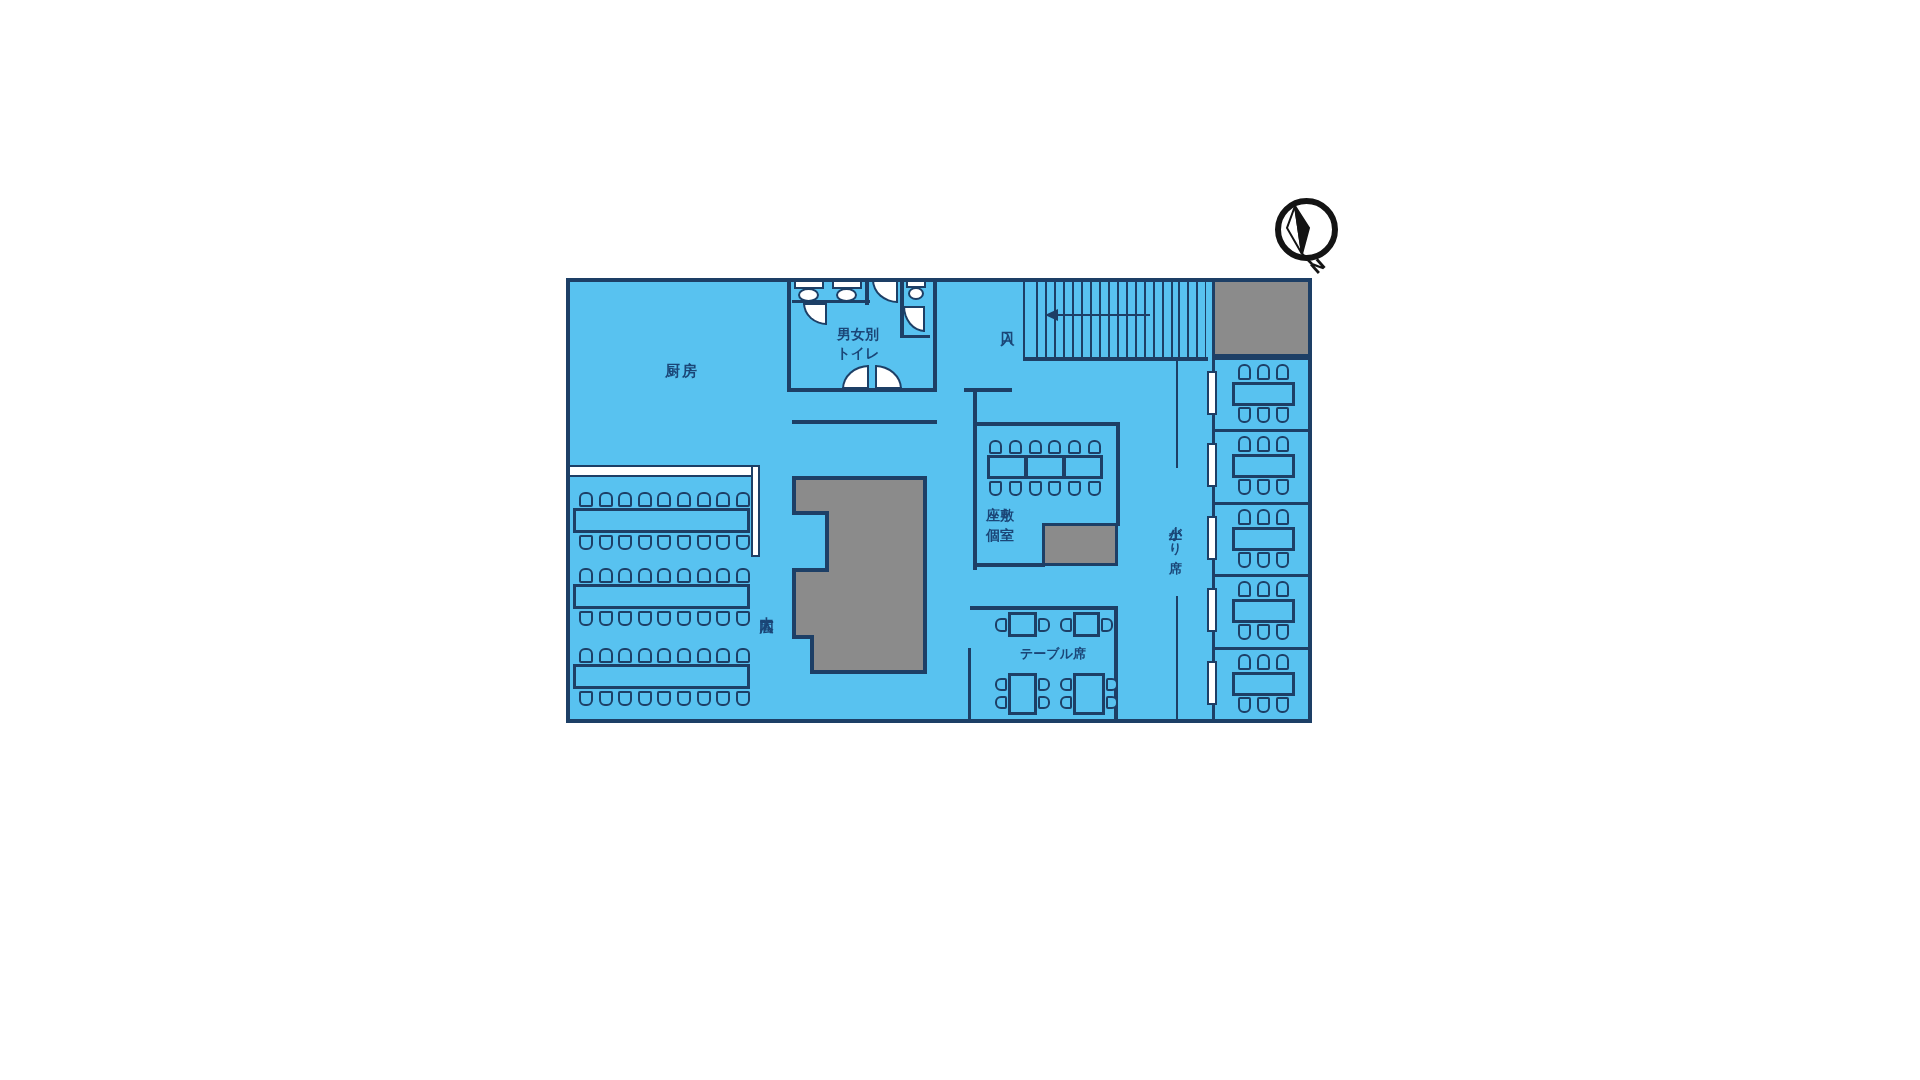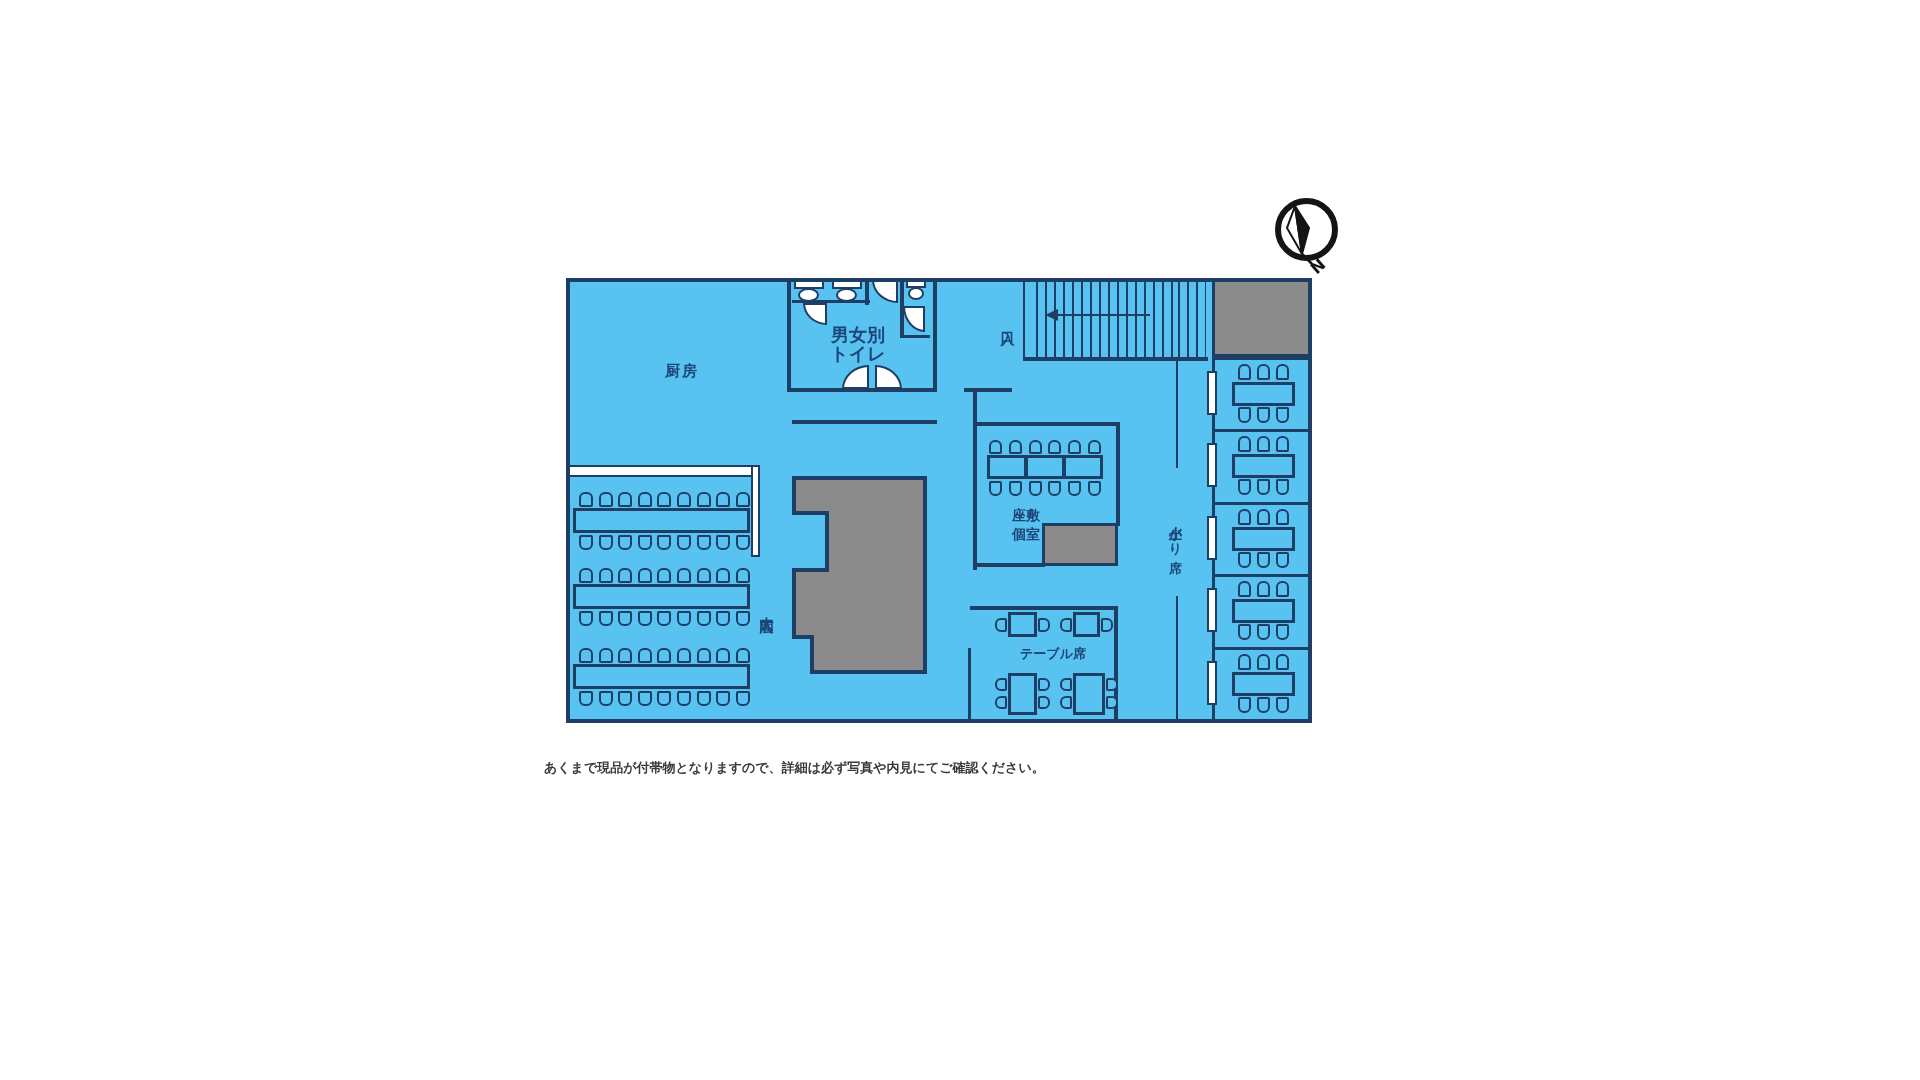--- a/index.html
+++ b/index.html
@@ -70,21 +70,21 @@
     <div class="bowl" style="left:270px;top:10px;width:21px;height:14px;"></div>
     <div class="tank" style="left:340px;top:2px;width:20px;height:8px;"></div>
     <div class="bowl" style="left:342px;top:9px;width:16px;height:13px;"></div>
 
     <div class="qd" style="left:237px;top:25px;width:24px;height:22px;border-radius:0 0 0 100%;"></div>
     <div class="qd" style="left:306px;top:2px;width:26px;height:23px;border-radius:0 0 0 100%;"></div>
     <div class="qd" style="left:337px;top:28px;width:22px;height:26px;border-radius:0 0 0 100%;"></div>
     <div class="qd" style="left:276px;top:87px;width:27px;height:24px;border-radius:100% 0 0 0;"></div>
     <div class="qd" style="left:309px;top:87px;width:27px;height:24px;border-radius:0 100% 0 0;"></div>
 
-    <div class="lbl" style="left:260px;top:47px;width:64px;font-size:18px;line-height:19px;">
+    <div class="lbl" style="left:260px;top:47px;width:64px;font-size:14px;line-height:19px;">
       <span style="display:block;">男女別</span>
       <span style="display:block;">トイレ</span>
     </div>
 
     <div class="w" style="left:226px;top:142px;width:145px;height:4px;"></div>
     <div class="w" style="left:398px;top:110px;width:48px;height:4px;"></div>
     <div class="w" style="left:407px;top:110px;width:4px;height:38px;"></div>
 
     <div class="lbl vt" style="left:429px;top:26px;width:22px;height:34px;font-size:14px;">入口</div>
     <div class="w" style="left:457px;top:0;width:2px;height:79px;"></div>
@@ -158,23 +158,23 @@
         <div class="chair down" style="left: 22px; top: 41px; width: 13px; height: 15px;"></div>
         <div class="chair up" style="left: 42px; top: 0px; width: 13px; height: 14px;"></div>
         <div class="chair down" style="left: 42px; top: 41px; width: 13px; height: 15px;"></div>
         <div class="chair up" style="left: 61px; top: 0px; width: 13px; height: 14px;"></div>
         <div class="chair down" style="left: 61px; top: 41px; width: 13px; height: 15px;"></div>
         <div class="chair up" style="left: 81px; top: 0px; width: 13px; height: 14px;"></div>
         <div class="chair down" style="left: 81px; top: 41px; width: 13px; height: 15px;"></div>
         <div class="chair up" style="left: 101px; top: 0px; width: 13px; height: 14px;"></div>
         <div class="chair down" style="left: 101px; top: 41px; width: 13px; height: 15px;"></div>
       </div>
-    <div class="lbl" style="left:434px;top:227px;width:52px;font-size:14px;line-height:20px;">
+    <div class="lbl" style="left:408px;top:227px;width:52px;font-size:14px;line-height:20px;">
       <span style="display:block;">座敷</span>
-      <span style="display:block;font-family:Liberation Serif, serif;">個室</span>
+      <span style="display:block;">個室</span>
     </div>
 
     <div class="w" style="left:404px;top:328px;width:148px;height:4px;"></div>
     <div class="w" style="left:548px;top:328px;width:4px;height:113px;"></div>
     <div class="w" style="left:402px;top:370px;width:3px;height:71px;"></div>
     <div class="lbl" style="left:441px;top:367px;width:92px;font-size:13px;">テーブル席</div>
 
     <div class="whitewall" style="left:2px;top:187px;width:192px;height:12px;"></div>
     <div class="whitewall" style="left:185px;top:187px;width:9px;height:92px;"></div>
     <div id="ohiroma-f" class="abs" style="left:7px;top:214px;width:177px;height:214px;">
@@ -258,15 +258,14 @@
       <div class="chair left" style="left: 429px; top: 418px; width: 12px; height: 13px;"></div>
       <div class="chair right" style="left: 472px; top: 418px; width: 12px; height: 13px;"></div>
       <div class="tbl" style="left: 507px; top: 395px; width: 32px; height: 42px;"></div>
       <div class="chair left" style="left: 494px; top: 400px; width: 12px; height: 13px;"></div>
       <div class="chair right" style="left: 540px; top: 400px; width: 12px; height: 13px;"></div>
       <div class="chair left" style="left: 494px; top: 418px; width: 12px; height: 13px;"></div>
       <div class="chair right" style="left: 540px; top: 418px; width: 12px; height: 13px;"></div>
     </div>
 
   <div id="caption">
-    <div>あくまで現品が付帯物となりますので、詳細は必ず写真や内見にてご確認ください。</div>
   </div>
 </div>
 
 </body></html>

